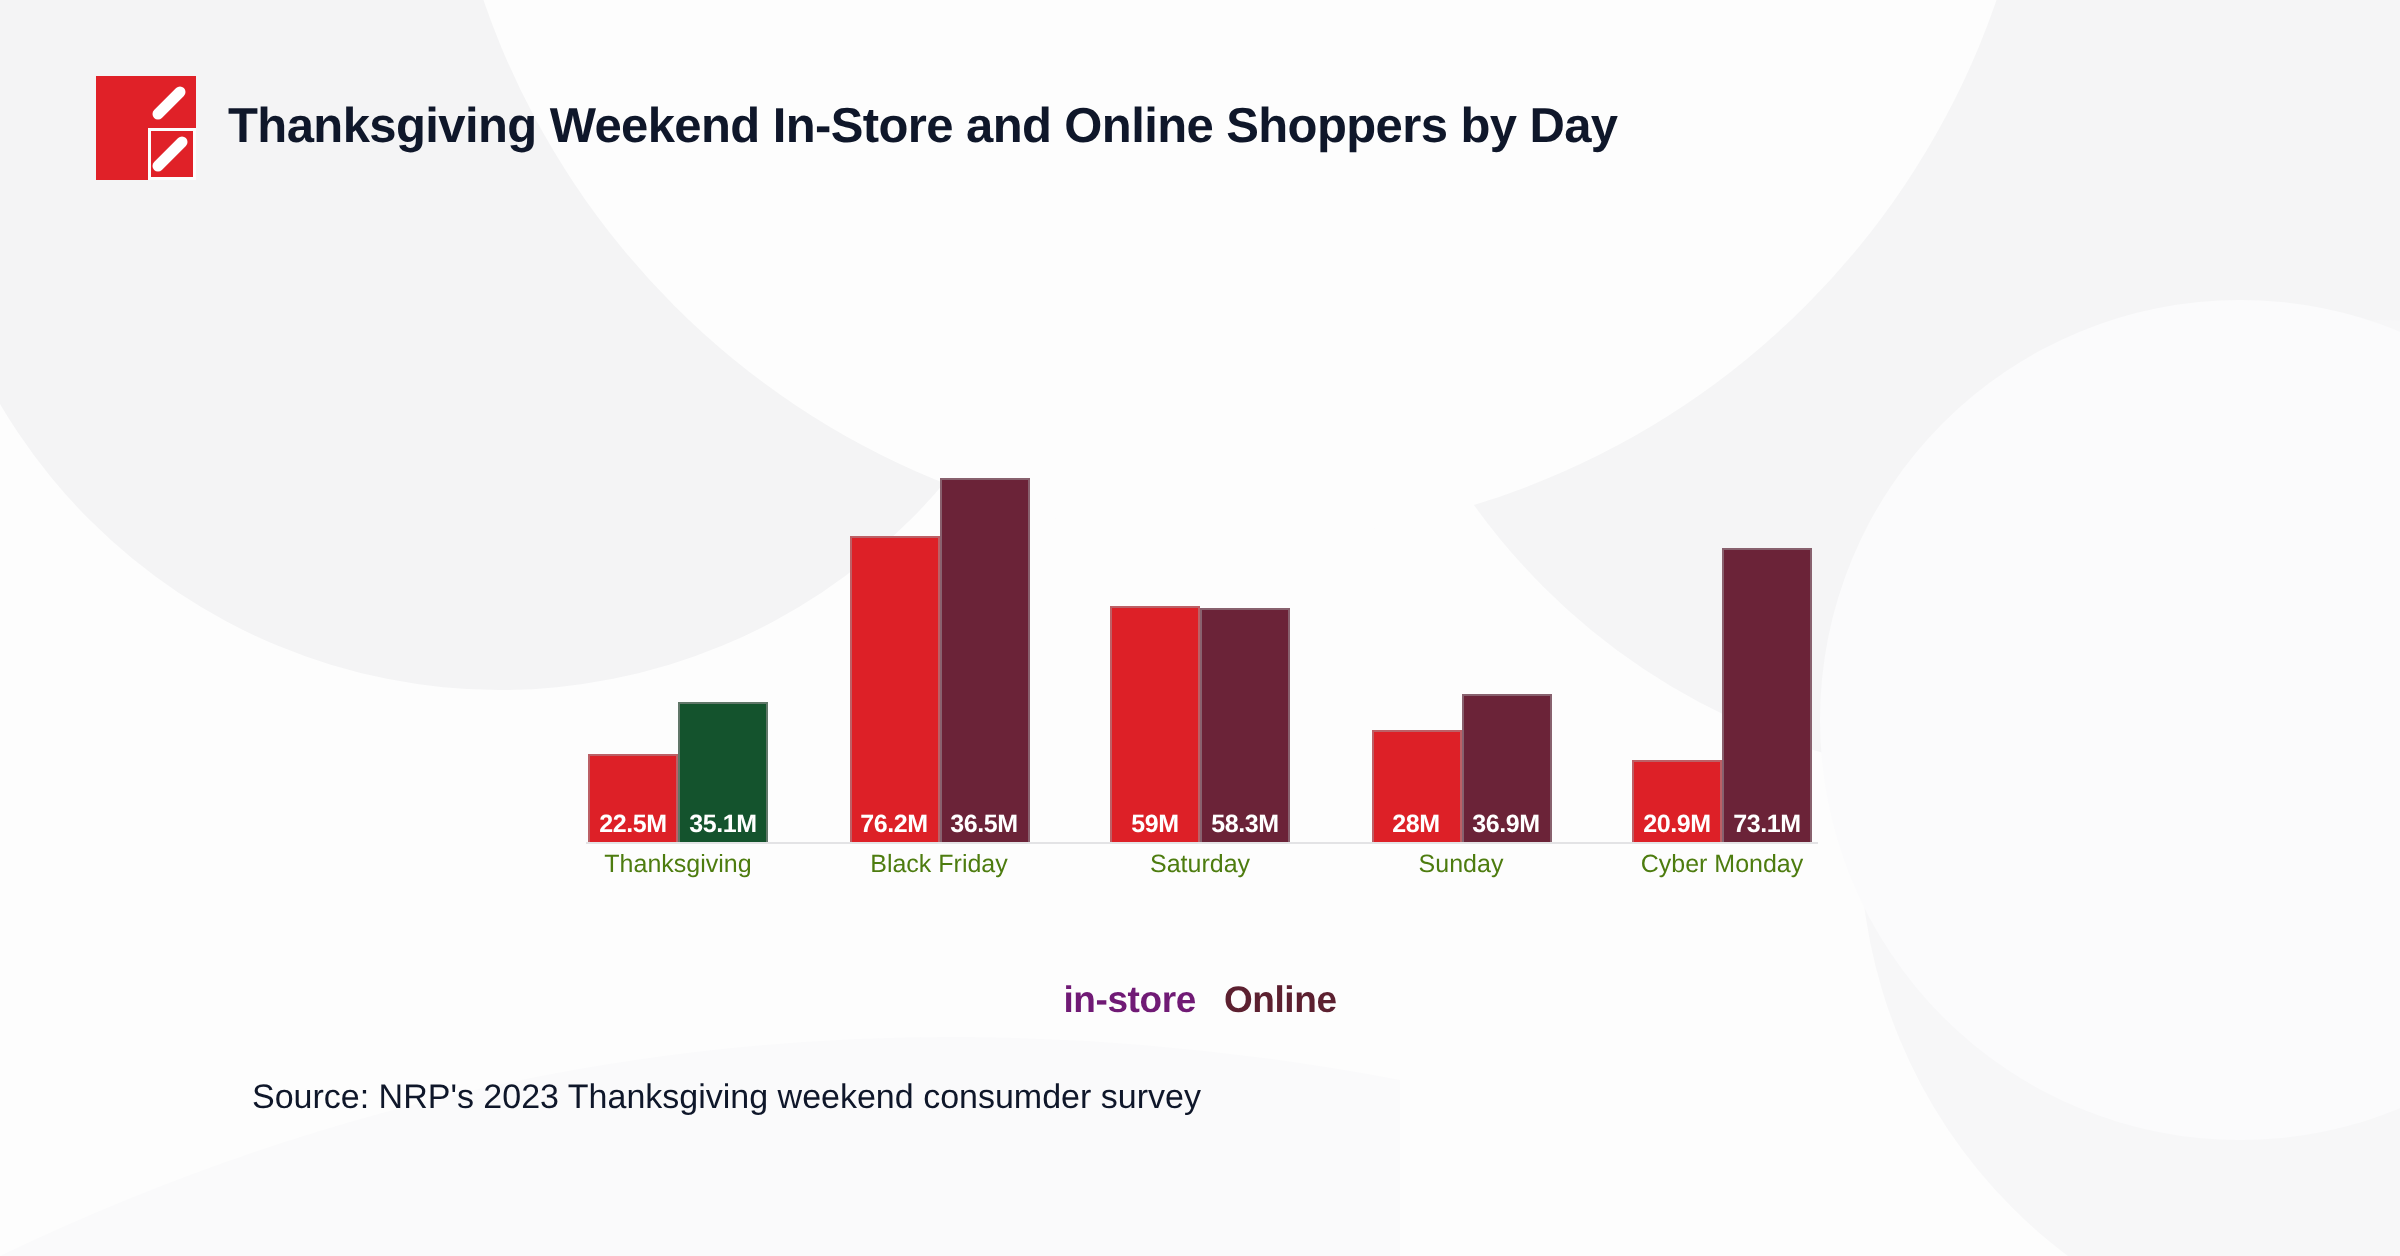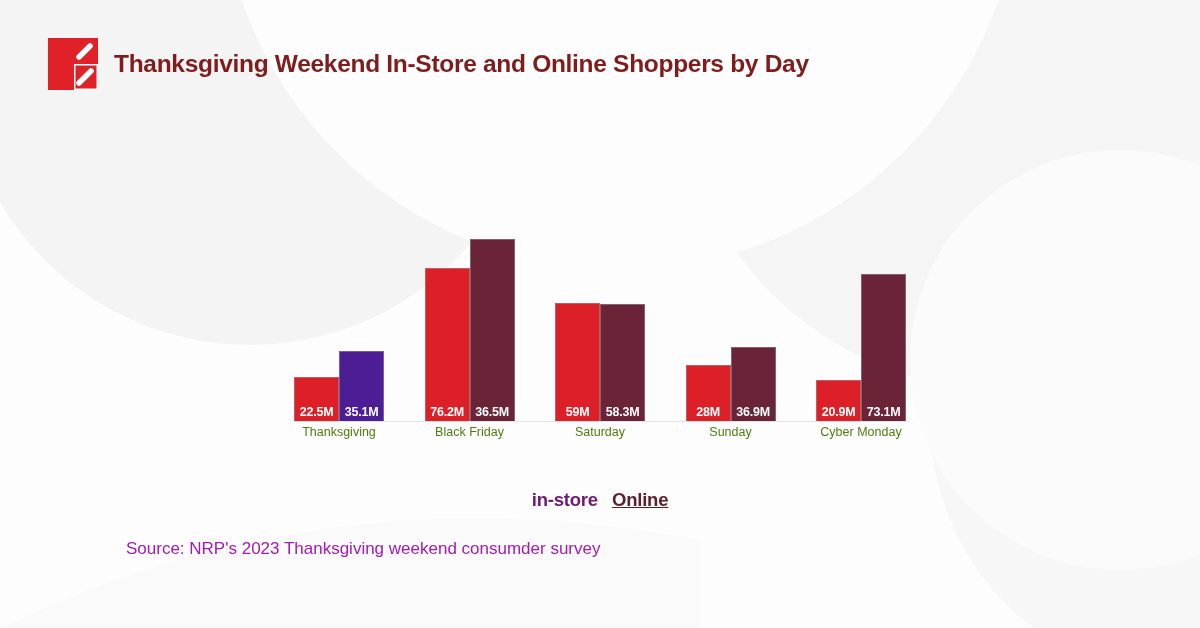--- a/index.html
+++ b/index.html
@@ -30,21 +30,21 @@
   }
   #brand-logo {
     width: 50px; height: 52px;
     margin-right: 16px;
     flex: 0 0 auto;
   }
   #page-title {
     font-size: 24.5px;
     font-weight: bold;
     letter-spacing: -0.3px;
-    color: #7f1d1d;
+    color: #0f172a;
     white-space: nowrap;
   }
 
   
   #chart-area {
     position: absolute;
     left: 0; top: 0;
     width: 1196px; height: 628px;
     z-index: 2;
   }
@@ -122,29 +122,29 @@
     align-items: baseline;
     gap: 14px;
     z-index: 3;
   }
   .legend-item {
     font-size: 18.5px;
     font-weight: bold;
     letter-spacing: -0.2px;
   }
   .legend-item.instore { color: #e02128; }
-  .legend-item.online  { color: #5c2030; text-decoration: underline; }
+  .legend-item.online  { color: #5c2030; }
 
   
   #source-note {
     position: absolute;
     left: 126px;
     top: 539px;
     font-size: 17px;
-    color: #a21caf;
+    color: #0f172a;
     z-index: 3;
     white-space: nowrap;
   }
 </style>
 </head>
 <body>
 
 <svg id="bg-decor" viewBox="0 0 1200 628" xmlns="http://www.w3.org/2000/svg">
   <rect x="0" y="0" width="1200" height="628" fill="#fdfdfd"></rect>
   <circle cx="250" cy="55" r="290" fill="#f4f4f5"></circle>
@@ -168,21 +168,21 @@
   </svg>
   <div id="page-title">Thanksgiving Weekend In-Store and Online Shoppers by Day</div>
 </div>
 
 <div id="chart-area">
   <div id="plot">
       <div class="bar-group">
         <div class="bar instore" style="height: 45px; background: rgb(221, 32, 39);">
           <span class="bar-value">22.5M</span>
         </div>
-        <div class="bar online" style="height: 71px; background: #4c1d95;">
+        <div class="bar online" style="height: 71px; background: #14532d;">
           <span class="bar-value">35.1M</span>
         </div>
       </div>
       <div class="bar-group">
         <div class="bar instore" style="height: 154px; background: rgb(221, 32, 39);">
           <span class="bar-value">76.2M</span>
         </div>
         <div class="bar online" style="height: 183px; background: rgb(107, 35, 56);">
           <span class="bar-value">36.5M</span>
         </div>

